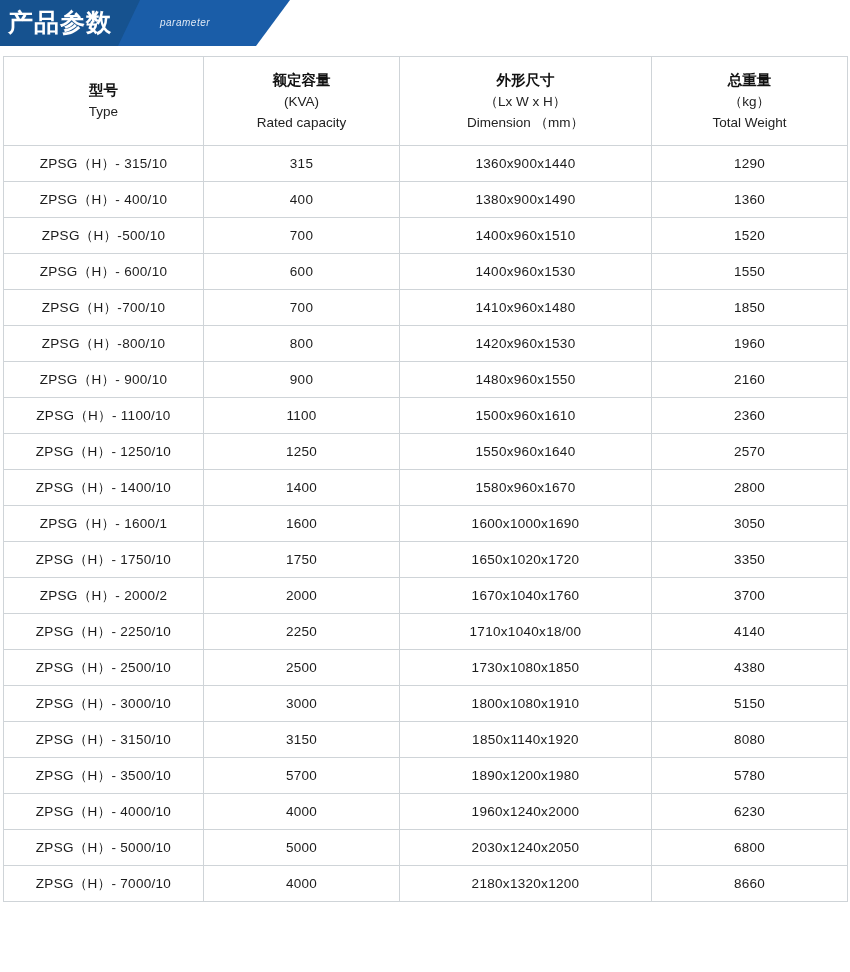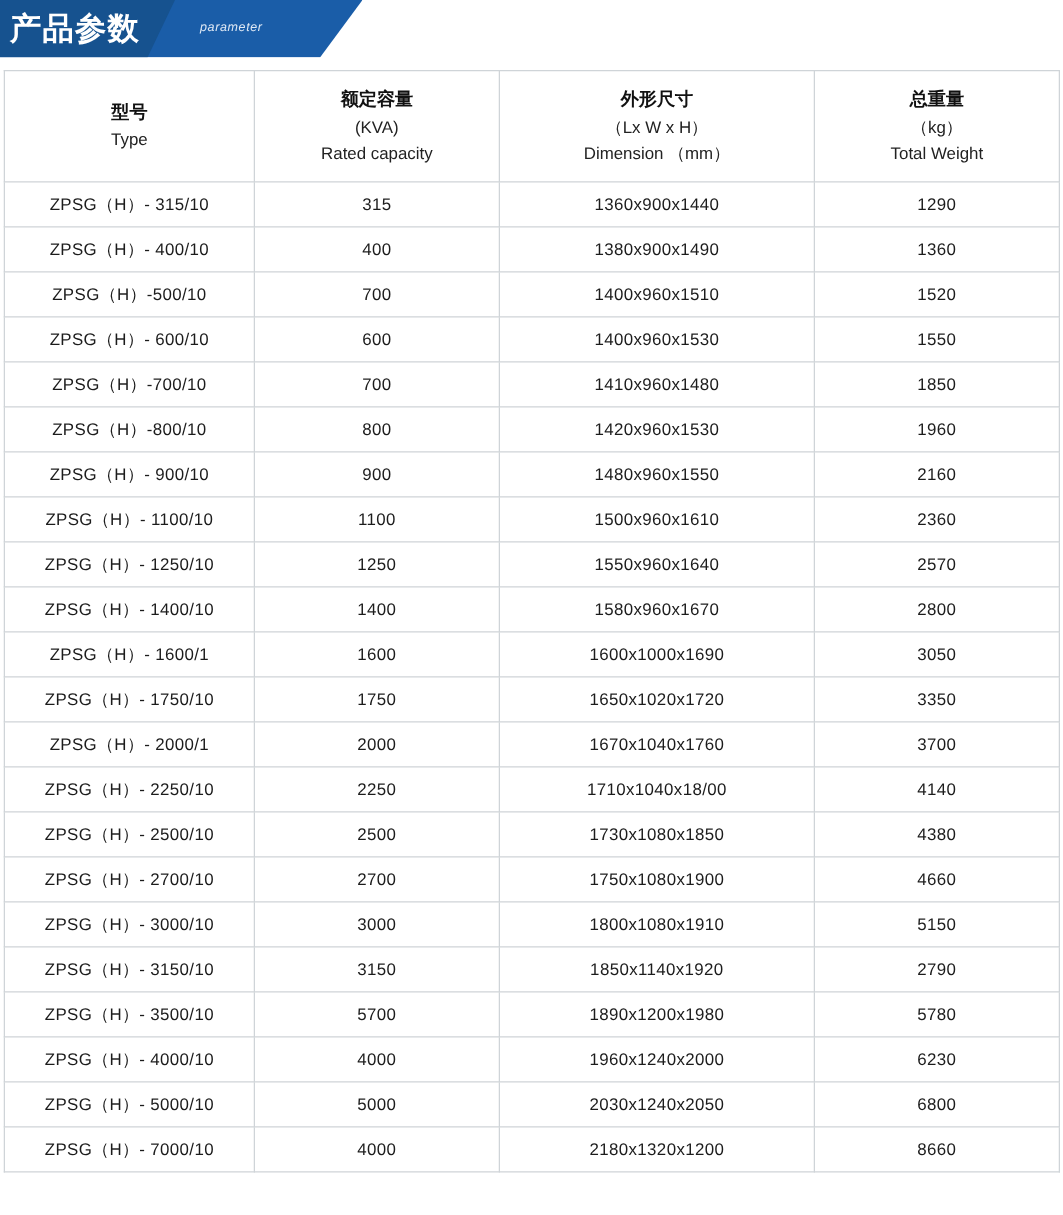--- a/index.html
+++ b/index.html
@@ -227,54 +227,48 @@
             <td>1600x1000x1690</td>
             <td>3050</td>
           </tr>
           <tr>
             <td>ZPSG（H）- 1750/10</td>
             <td>1750</td>
             <td>1650x1020x1720</td>
             <td>3350</td>
           </tr>
           <tr>
-            <td>ZPSG（H）- 2000/1</td>
+            <td>ZPSG（H）- 2000/2</td>
             <td>2000</td>
             <td>1670x1040x1760</td>
             <td>3700</td>
           </tr>
           <tr>
             <td>ZPSG（H）- 2250/10</td>
             <td>2250</td>
             <td>1710x1040x18/00</td>
             <td>4140</td>
           </tr>
           <tr>
             <td>ZPSG（H）- 2500/10</td>
             <td>2500</td>
             <td>1730x1080x1850</td>
             <td>4380</td>
           </tr>
           <tr>
-            <td>ZPSG（H）- 2700/10</td>
-            <td>2700</td>
-            <td>1750x1080x1900</td>
-            <td>4660</td>
-          </tr>
-          <tr>
             <td>ZPSG（H）- 3000/10</td>
             <td>3000</td>
             <td>1800x1080x1910</td>
             <td>5150</td>
           </tr>
           <tr>
             <td>ZPSG（H）- 3150/10</td>
             <td>3150</td>
             <td>1850x1140x1920</td>
-            <td>2790</td>
+            <td>8080</td>
           </tr>
           <tr>
             <td>ZPSG（H）- 3500/10</td>
             <td>5700</td>
             <td>1890x1200x1980</td>
             <td>5780</td>
           </tr>
           <tr>
             <td>ZPSG（H）- 4000/10</td>
             <td>4000</td>

